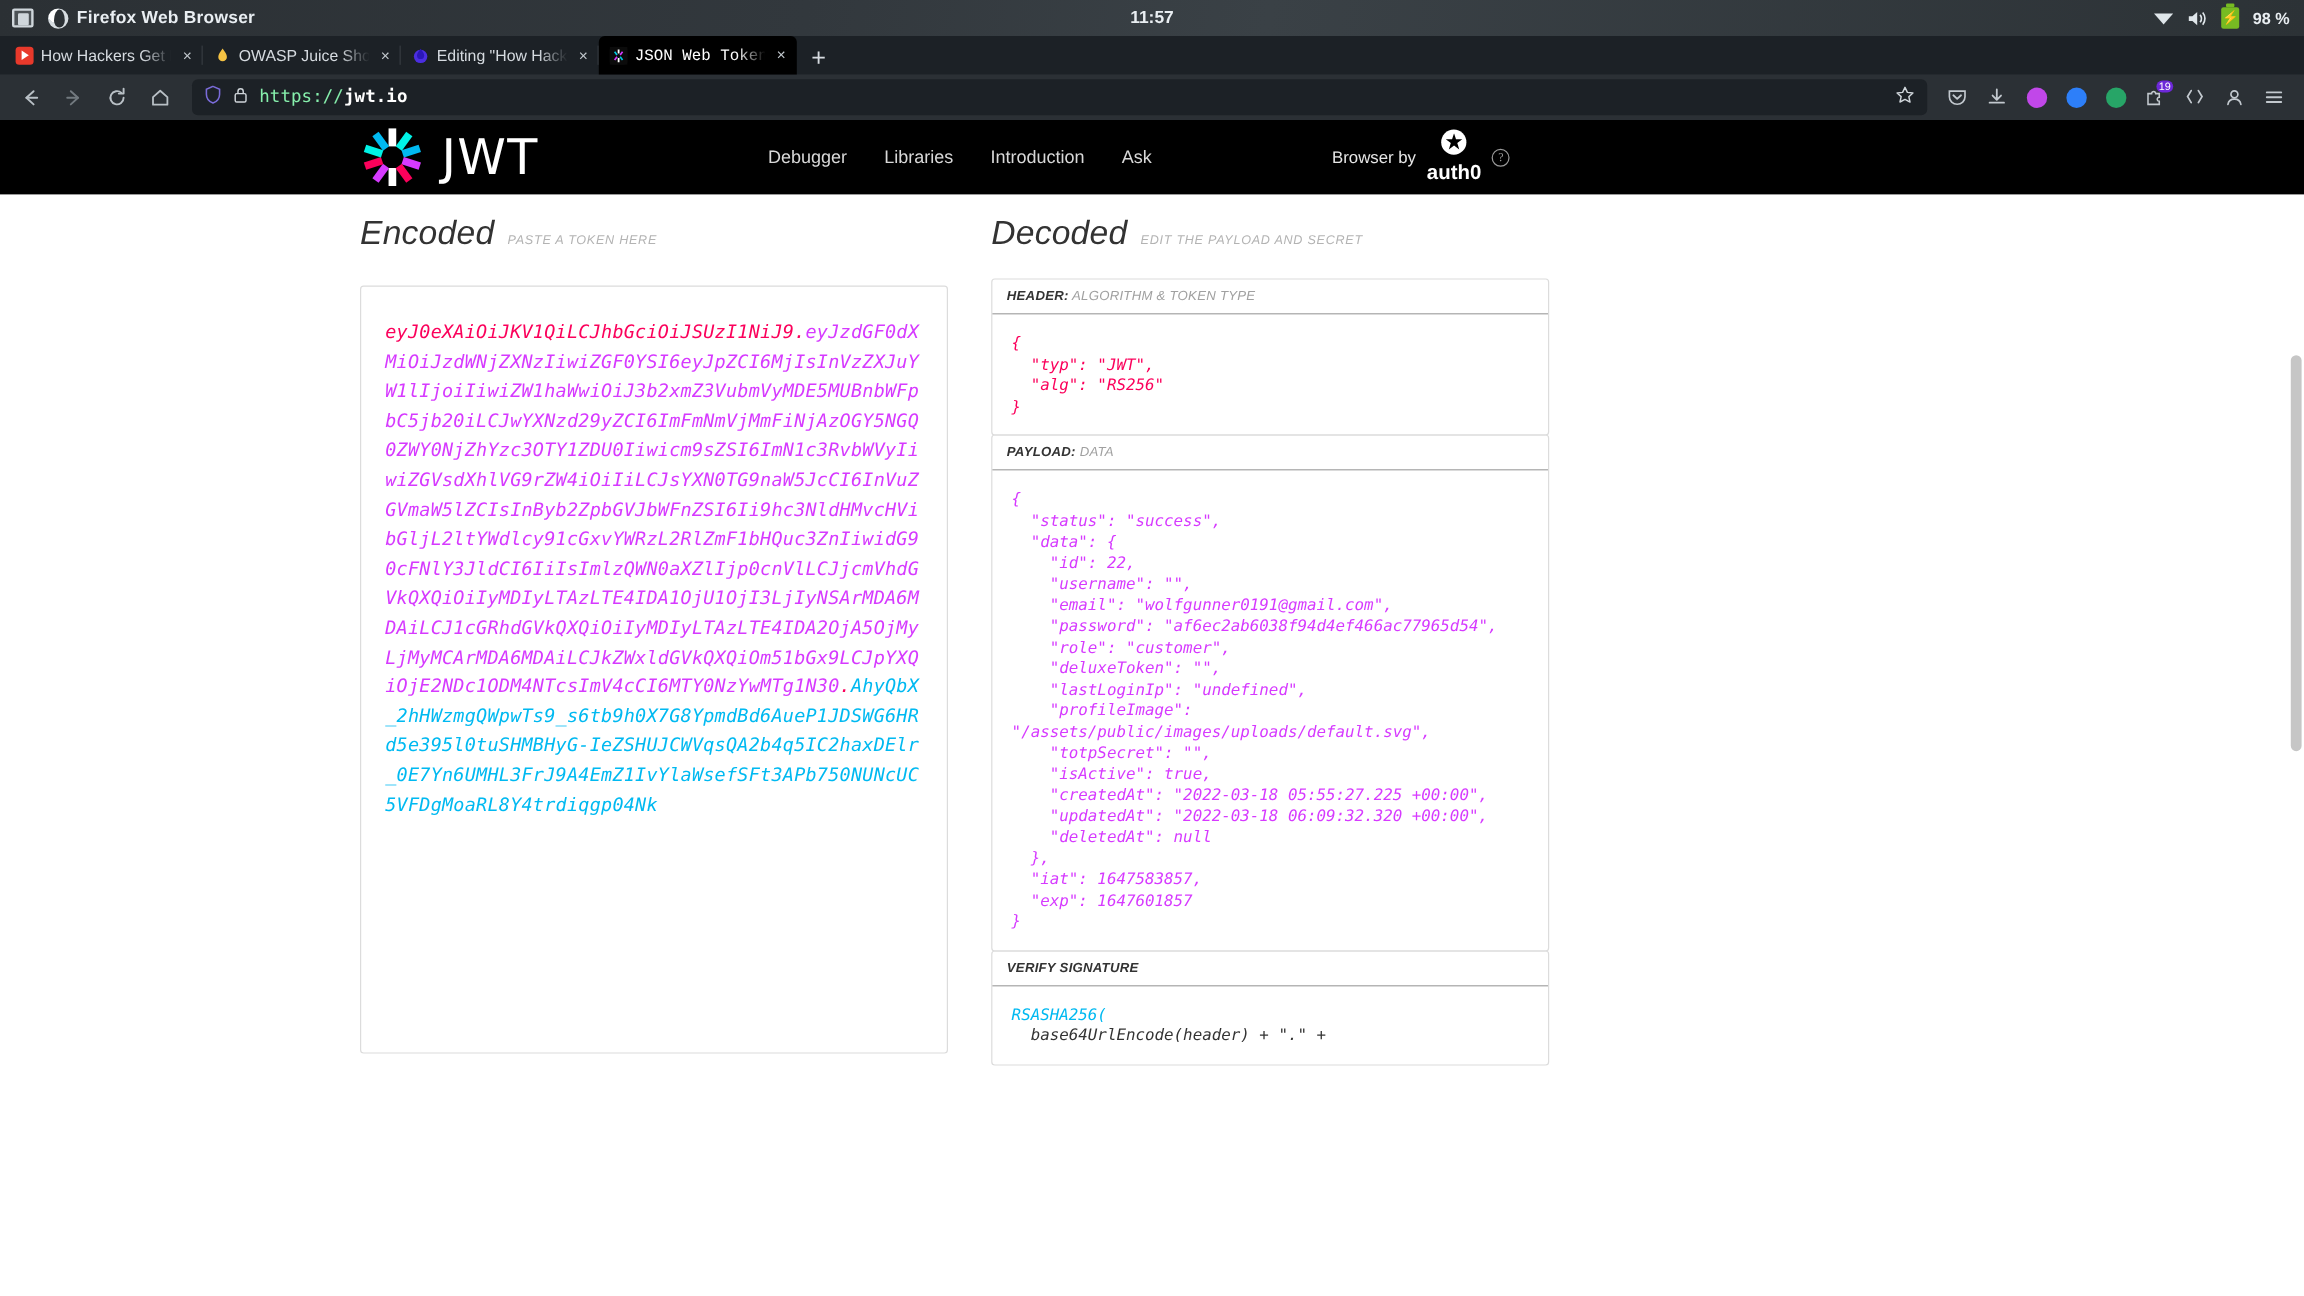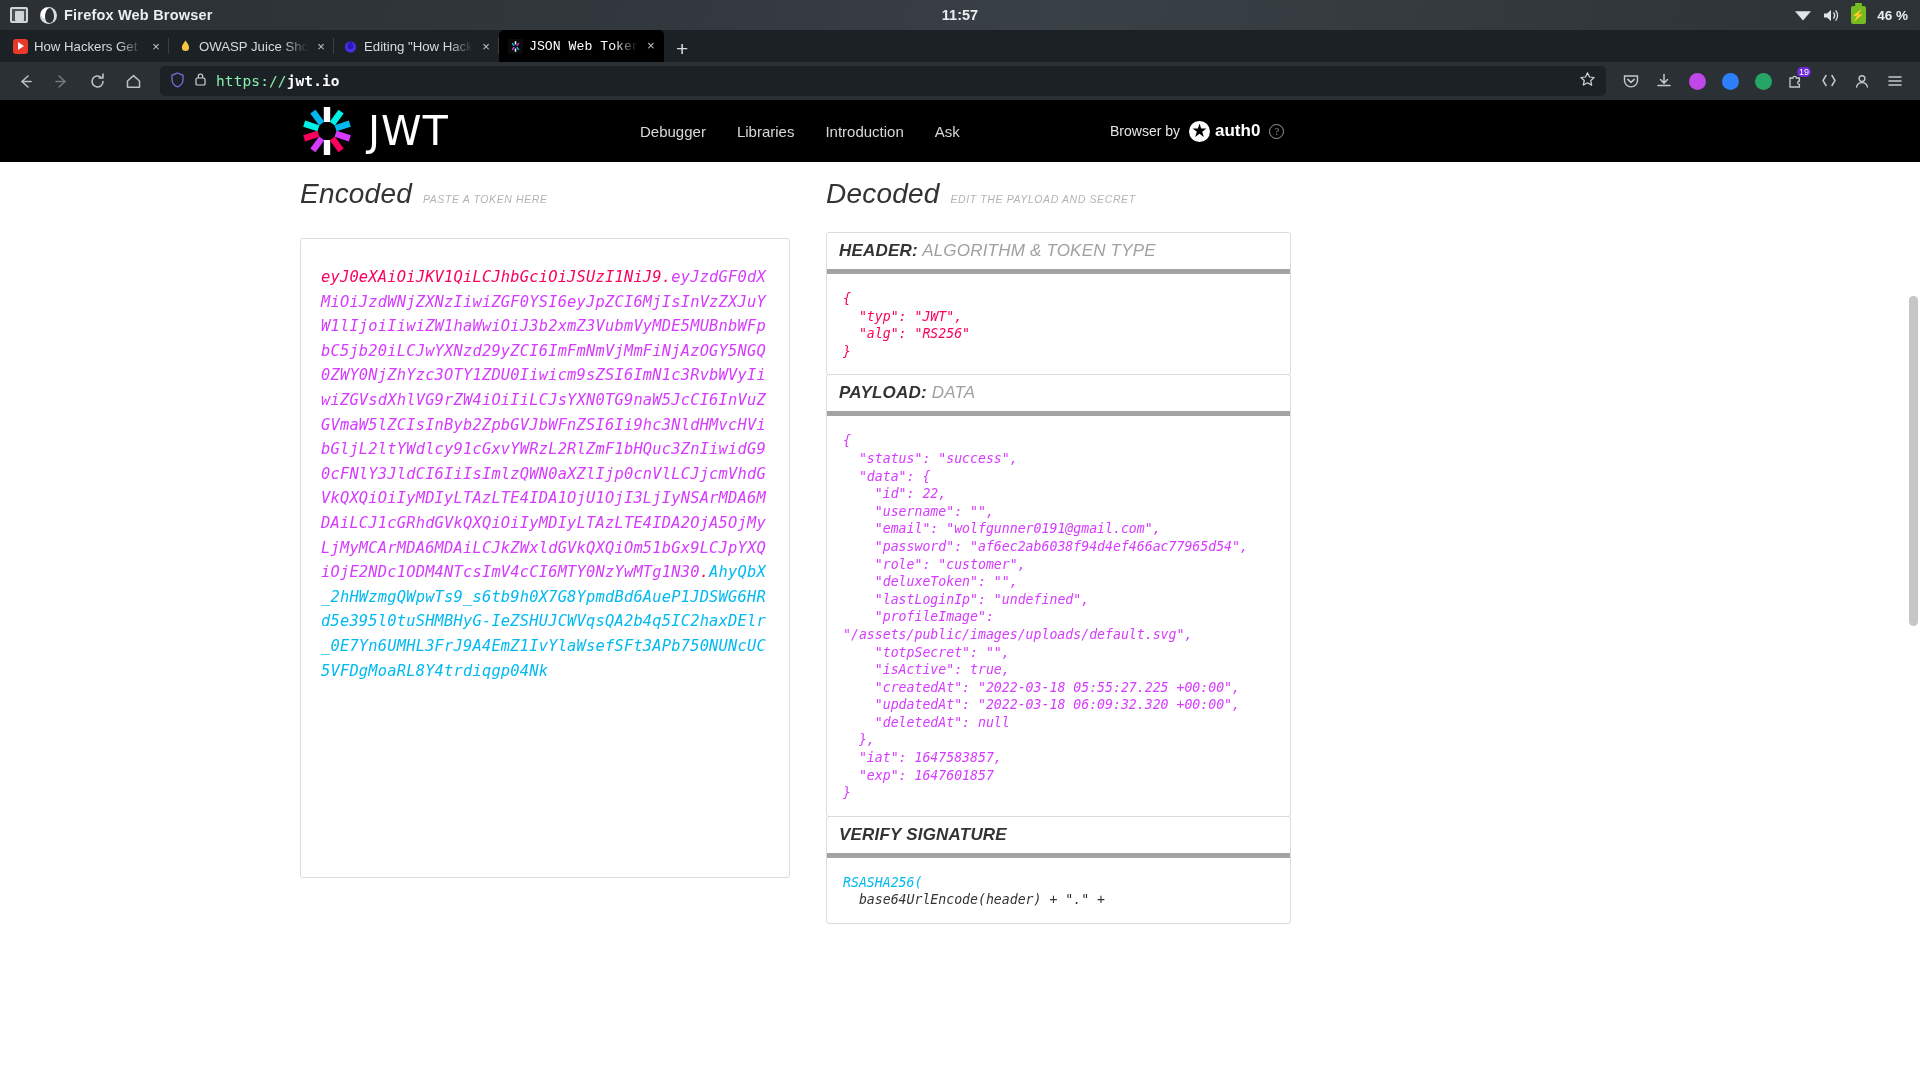--- a/index.html
+++ b/index.html
@@ -85,21 +85,21 @@
   #page { height:1080px; background:#fff; position:relative; }
   #jwt-header {
     height:62px; background:#000000; display:flex; align-items:center; position:relative;
   }
   #logo-wrap { position:absolute; left:300px; display:flex; align-items:center; gap:14px; }
   #jwt-mark { width:54px; height:54px; position:relative; }
   #jwt-word { font-family:"DejaVu Sans",sans-serif; font-size:41px; color:#ffffff; letter-spacing:1px; font-weight:400;}
   #jwt-nav { position:absolute; left:640px; display:flex; gap:31px; }
   #jwt-nav a { color:#d8d8d8; font-size:15px; text-decoration:none; }
   #crafted { position:absolute; left:1110px; display:flex; align-items:center; gap:9px; color:#e6e6e6; font-size:14px;}
-  .a0 { display:flex; align-items:center; gap:5px; font-weight:bold; font-size:17px; color:#fff; }
+  .a0 { display:flex; align-items:center; gap:5px; font-weight:bold; font-size:17px; color:#fff;flex-direction:column; }
   .a0mark { width:21px;height:21px;border-radius:50%;background:#fff;position:relative;}
   .a0mark:after{content:"";position:absolute;inset:3px;background:#000;clip-path:polygon(50% 0,61% 33%,96% 33%,68% 55%,79% 90%,50% 68%,21% 90%,32% 55%,4% 33%,39% 33%);}
   .info-dot { width:15px;height:15px;border-radius:50%;border:1.4px solid #9a9a9a;color:#9a9a9a;
      font-size:10px; display:flex;align-items:center;justify-content:center; font-family:"Liberation Serif",serif;}
 
   #cols { display:flex; padding:0; }
   .col { padding-top:16px;font-style:italic; }
   #col-left { width:490px; margin-left:300px; }
   #col-right { width:465px; margin-left:36px; }
   .col-title { display:flex; align-items:baseline; gap:11px; }
@@ -112,21 +112,21 @@
     font-family:"DejaVu Sans Mono","Liberation Mono",monospace;
     font-size:15.4px; line-height:24.6px; word-break:break-all; letter-spacing:.2px;
   }
   .t-head { color:#fb015b; }
   .t-pay  { color:#d63aff; }
   .t-sig  { color:#00b9f1; }
   .t-dot  { color:#fb015b; }
 
   .panel { border:1px solid #dcdcdc; border-radius:3px; margin-top:22px; }
   .panel + .panel { margin-top:-1px; }
-  .panel-label { padding:8px 12px; border-bottom:5px solid #a3a3a3; font-size:17px; color:#a0a0a0; letter-spacing:.2px;}
+  .panel-label { padding:8px 12px; border-bottom:1px solid #a3a3a3; font-size:11px; color:#a0a0a0; letter-spacing:.2px;}
   .panel-label b { color:#333; font-weight:bold; }
   .panel-body {
     padding:16px 16px 14px 16px;
     font-family:"DejaVu Sans Mono","Liberation Mono",monospace;
     font-size:13.2px; line-height:17.6px; white-space:pre-wrap; word-break:break-word;
   }
   .hdr-body { color:#fb015b; min-height:84px; }
   .pay-body { color:#d63aff; }
   .sig-body { color:#00b9f1; }
   .sig-body .op { color:#333; }
@@ -154,21 +154,21 @@
     <span class="tray-ico">
       <svg width="17" height="15" viewBox="0 0 17 15">
         <path d="M1 5.5h3L8 2v11L4 9.5H1z" fill="#dfe6ea"></path>
         <path d="M10.4 4.4a5 5 0 0 1 0 6.2" stroke="#dfe6ea" stroke-width="1.4" fill="none"></path>
         <path d="M12.6 2.4a8 8 0 0 1 0 10.2" stroke="#dfe6ea" stroke-width="1.4" fill="none"></path>
       </svg>
     </span>
     <span class="batt">
         <span>⚡</span>
       </span>
-    <span>46 %</span>
+    <span>98 %</span>
   </div>
 </div>
 
 <div id="ff-chrome">
 
   <div id="tabstrip">
     <div class="tab">
       <span class="favicon fav-yt"></span>
       <span class="tlabel">How Hackers Get F</span>
       <span class="tclose">×</span>

